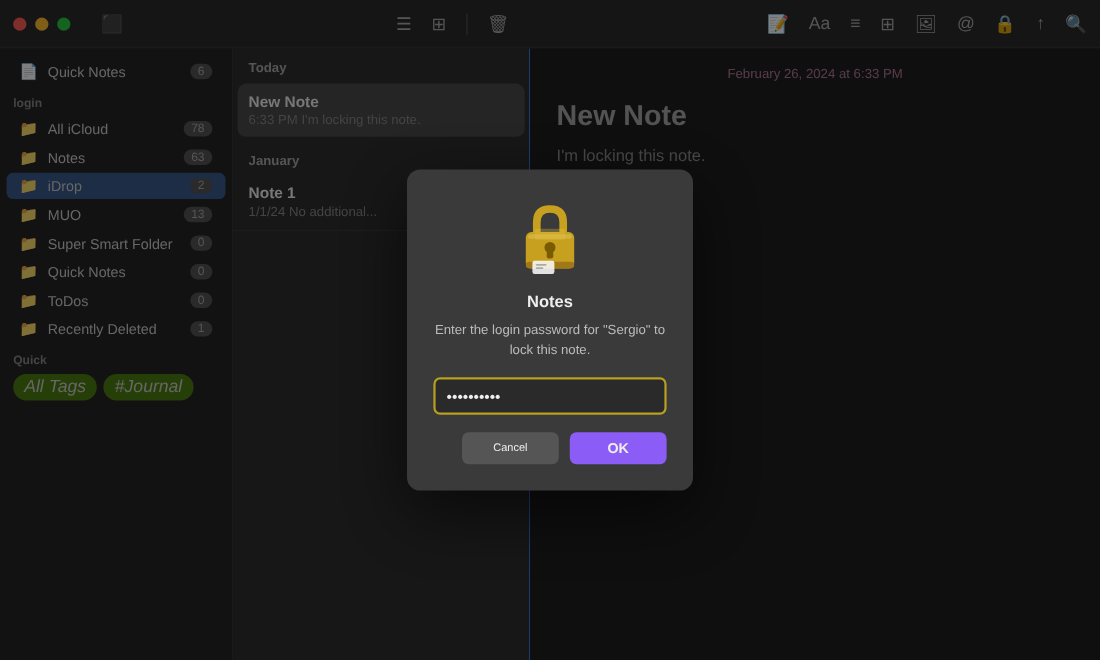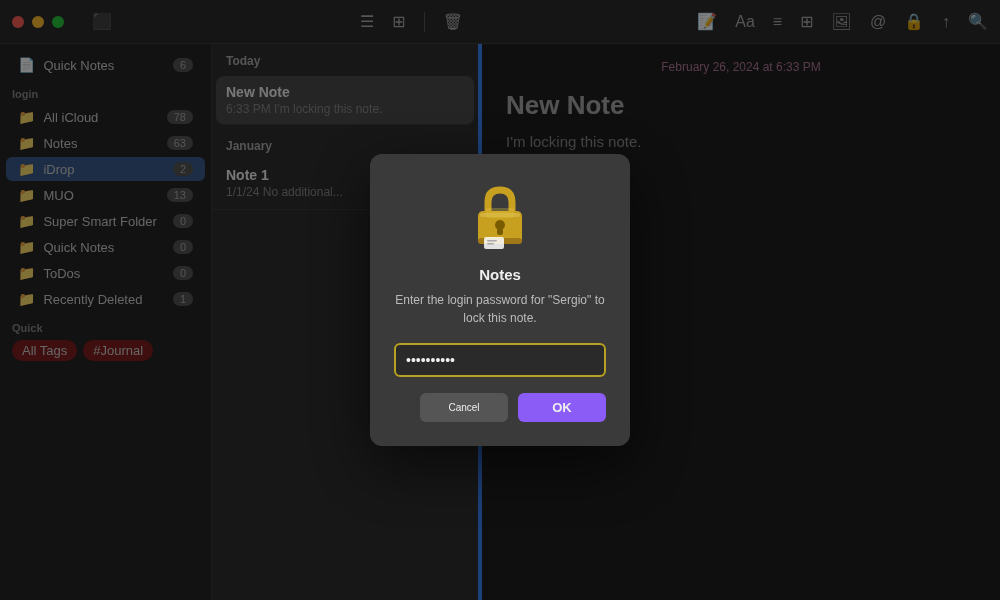--- a/index.html
+++ b/index.html
@@ -128,33 +128,34 @@
       font-size: 11px;
       font-weight: 600;
       margin-bottom: 6px;
     }
     .tag-chips {
       display: flex;
       gap: 6px;
       flex-wrap: wrap;
     }
     .tag-chip {
-      background: #7f1d1d;
+      background: #4d7c0f;
       color: #ccc;
       border-radius: 12px;
       padding: 3px 10px;
-      font-size: 13px;
-      cursor: pointer;
+      font-size: 16px;
+      cursor: pointer;
+      font-style: italic;
     }
 
     
     .notes-list {
       width: 270px;
       background: #2e2e2e;
-      border-right: 4px solid #3b82f6;
+      border-right: 1px solid #3b82f6;
       flex-shrink: 0;
       overflow-y: auto;
     }
     .notes-section-header {
       color: #aaa;
       font-size: 12px;
       font-weight: 600;
       padding: 10px 14px 4px;
     }
     .note-item {

